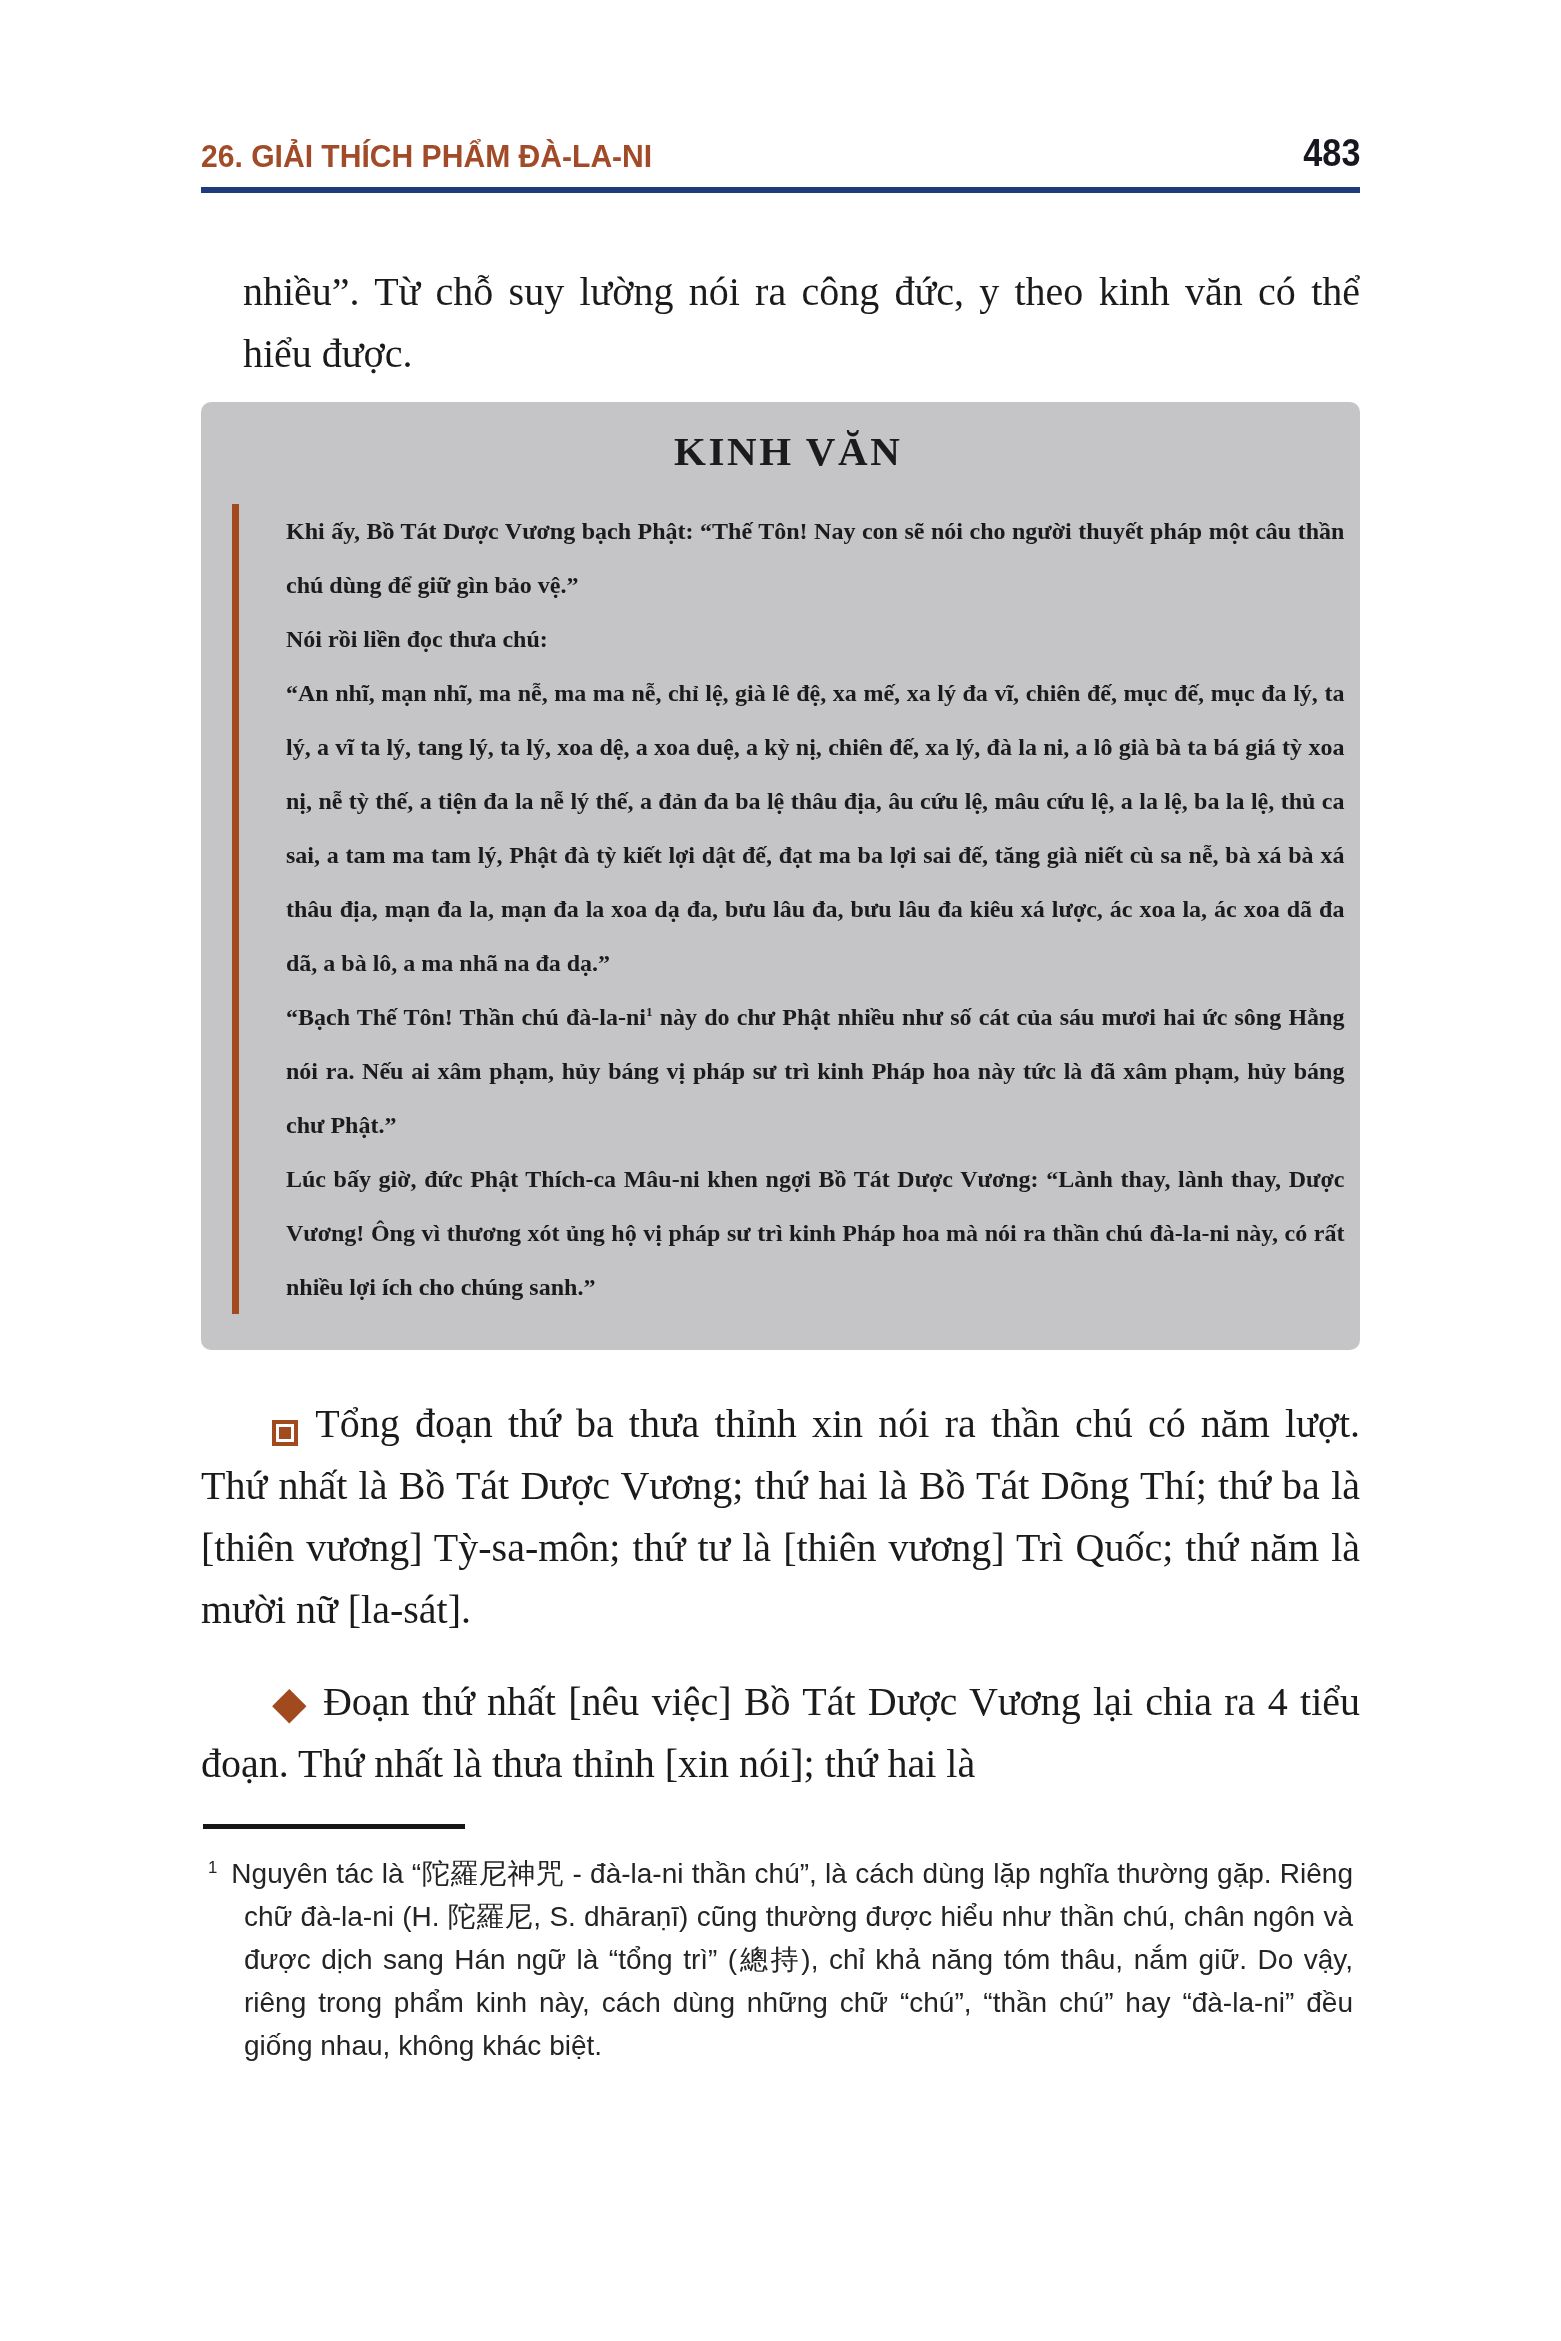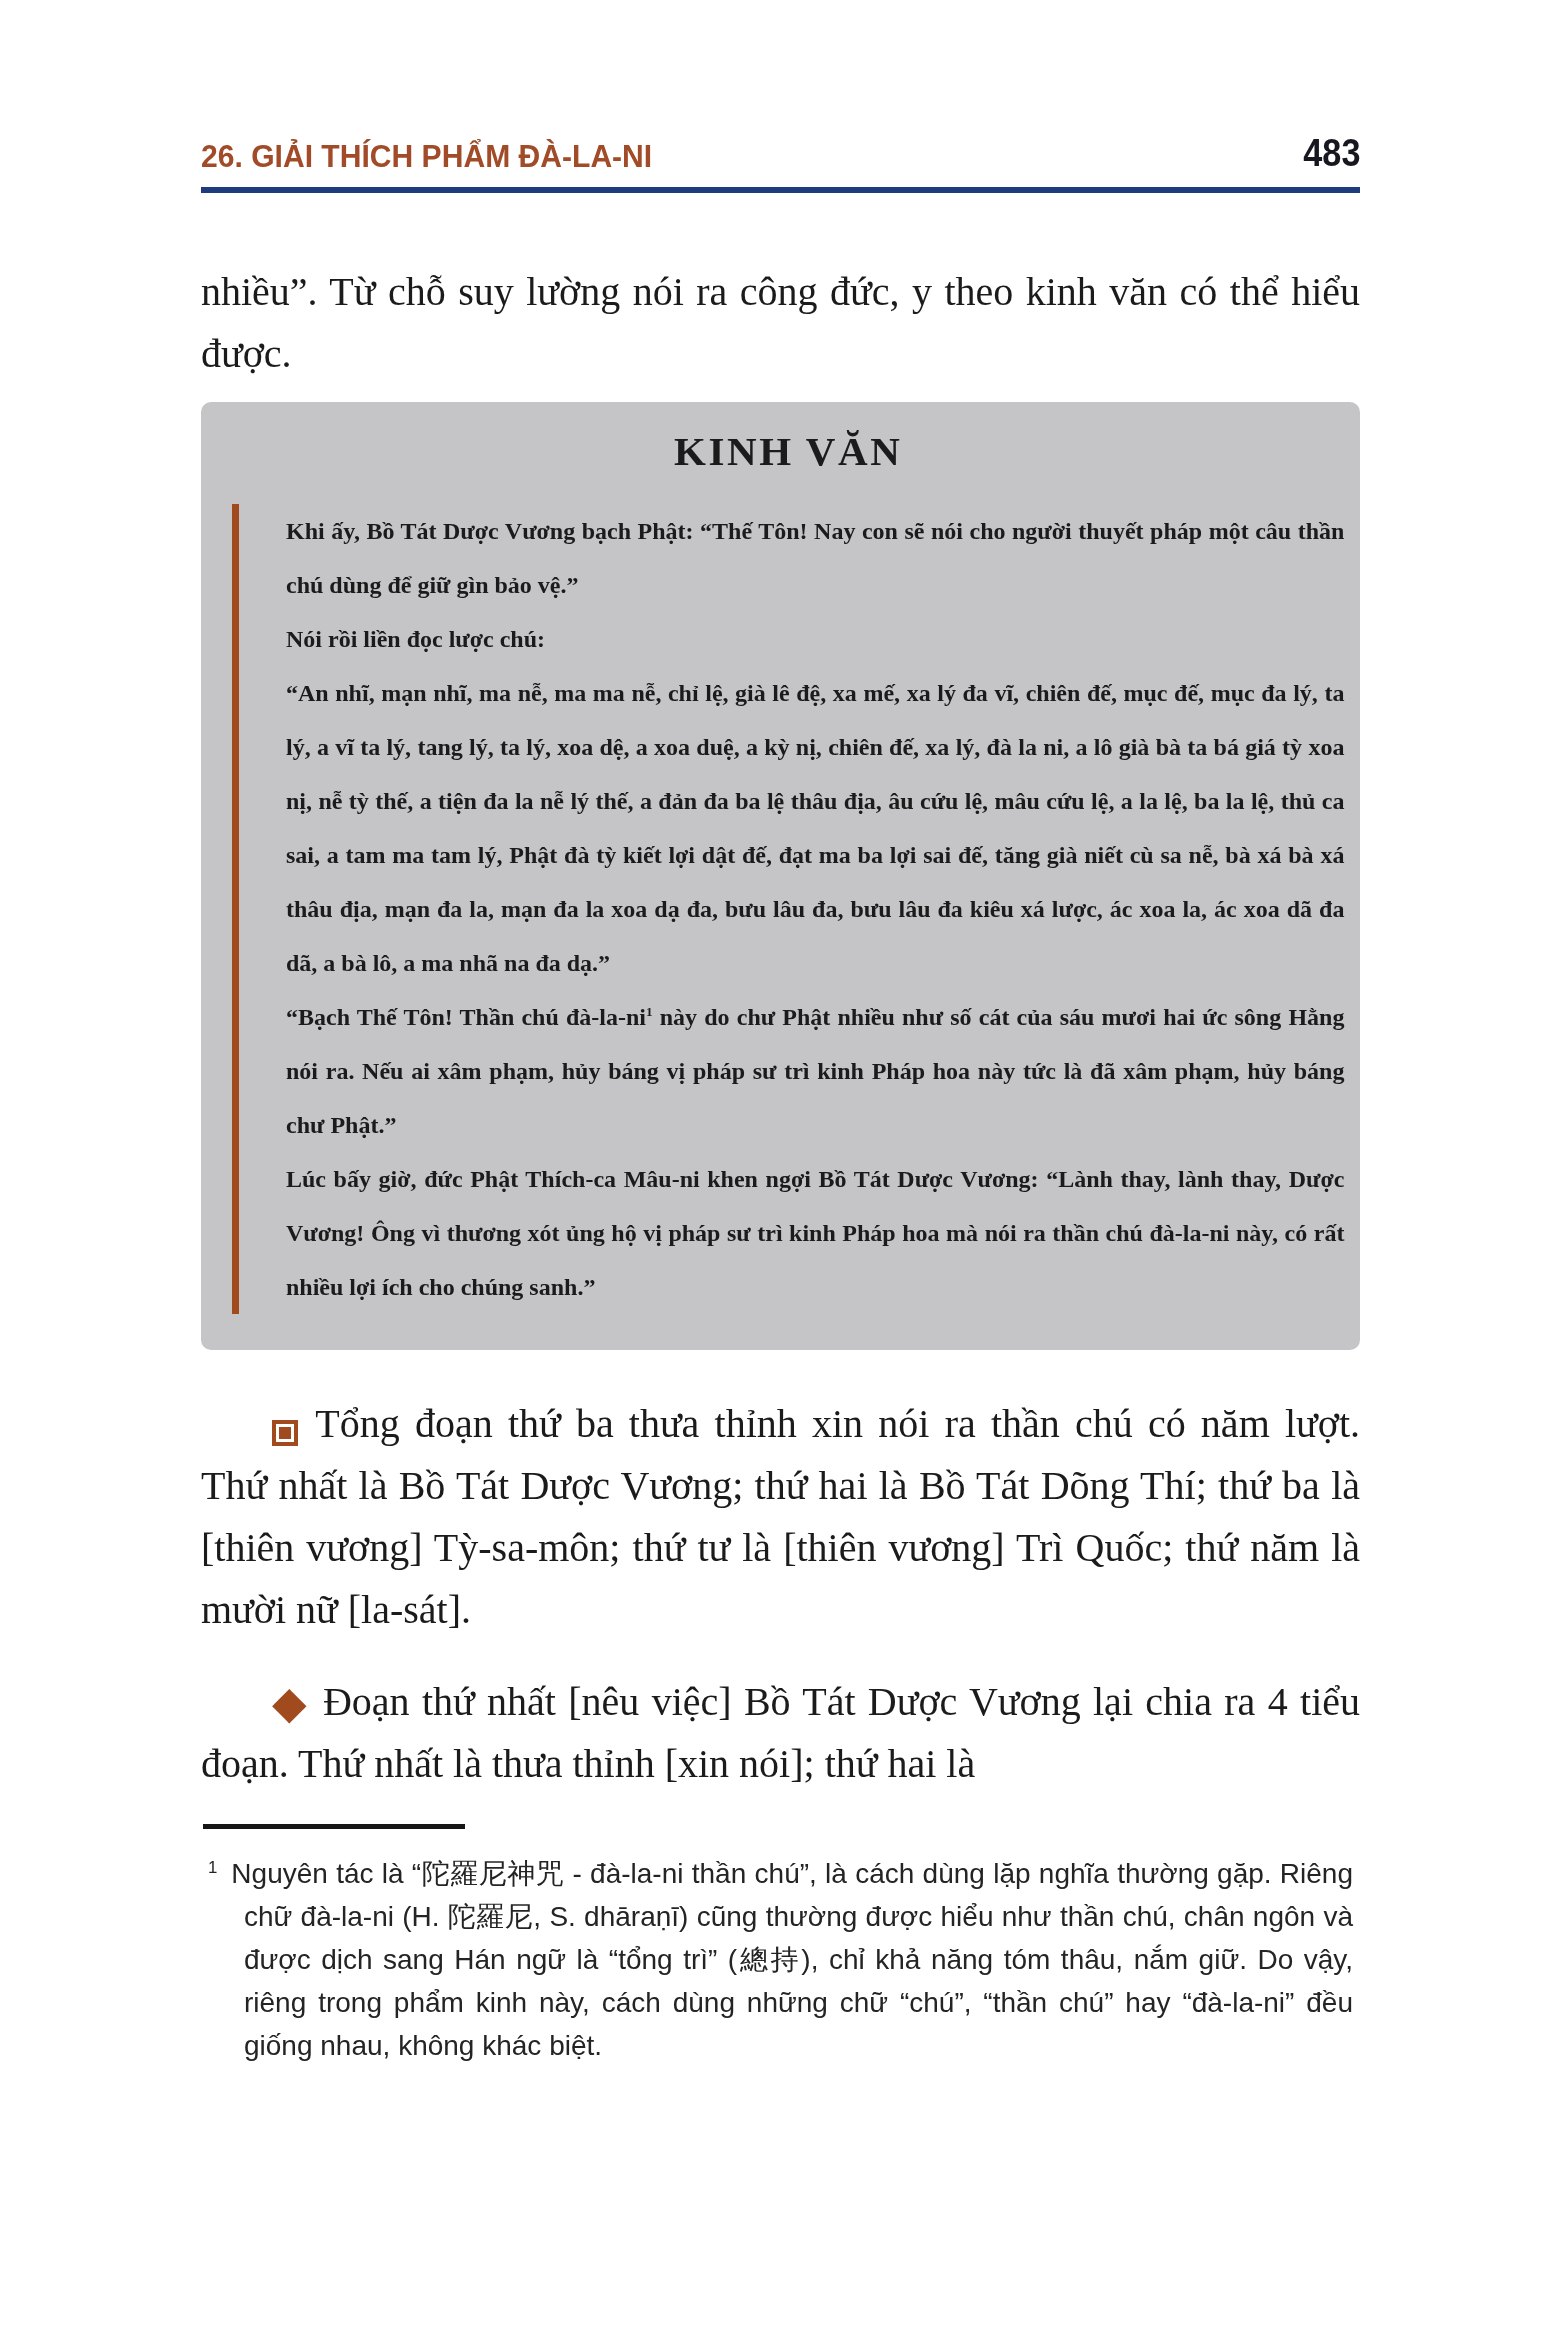--- a/index.html
+++ b/index.html
@@ -32,21 +32,21 @@
   }
   .rule {
     height: 6px; background: var(--rule_blue, #1e3b7c);
     margin-top: 12px;
   }
   
   .body-par {
     font-size: 40px; line-height: 62px;
     text-align: justify; margin: 0;
   }
-  .intro { margin-top: 68px; }
+  .intro { margin-top: 68px; margin-left: 42px; }
   .indent { text-indent: 71px; margin-top: 43px; }
   .indent + .indent { margin-top: 29.5px; }
   
   .kinhvan-box {
     margin-top: 17.3px;
     background: var(--box_gray, #c5c5c7);
     border-radius: 10px;
     padding: 21px 15.6px 36px 31px;
   }
   .kv-title {
@@ -117,21 +117,21 @@
     <div class="pagenum">483</div>
   </div>
   <div class="rule"></div>
 
   <p class="body-par intro">nhiều”. Từ chỗ suy lường nói ra công đức, y theo kinh văn có thể hiểu được.</p>
 
   <section class="kinhvan-box">
     <h2 class="kv-title">KINH VĂN</h2>
     <blockquote class="kv-quote">
       <p><span>Khi ấy, Bồ Tát Dược Vương bạch Phật: “Thế Tôn! Nay con sẽ nói cho người thuyết pháp một câu thần chú dùng để giữ gìn bảo vệ.”</span></p>
-      <p><span>Nói rồi liền đọc lược chú:</span></p>
+      <p><span>Nói rồi liền đọc thưa chú:</span></p>
       <p><span>“An nhĩ, mạn nhĩ, ma nễ, ma ma nễ, chỉ lệ, già lê đệ, xa mế, xa lý đa vĩ, chiên đế, mục đế, mục đa lý, ta lý, a vĩ ta lý, tang lý, ta lý, xoa dệ, a xoa duệ, a kỳ nị, chiên đế, xa lý, đà la ni, a lô già bà ta bá giá tỳ xoa nị, nễ tỳ thế, a tiện đa la nễ lý thế, a đản đa ba lệ thâu địa, âu cứu lệ, mâu cứu lệ, a la lệ, ba la lệ, thủ ca sai, a tam ma tam lý, Phật đà tỳ kiết lợi dật đế, đạt ma ba lợi sai đế, tăng già niết cù sa nễ, bà xá bà xá thâu địa, mạn đa la, mạn đa la xoa dạ đa, bưu lâu đa, bưu lâu đa kiêu xá lược, ác xoa la, ác xoa dã đa dã, a bà lô, a ma nhã na đa dạ.”</span></p>
       <p><span>“Bạch Thế Tôn! Thần chú đà-la-ni</span><sup>1</sup><span> này do chư Phật nhiều như số cát của sáu mươi hai ức sông Hằng nói ra. Nếu ai xâm phạm, hủy báng vị pháp sư trì kinh Pháp hoa này tức là đã xâm phạm, hủy báng chư Phật.”</span></p>
       <p><span>Lúc bấy giờ, đức Phật Thích-ca Mâu-ni khen ngợi Bồ Tát Dược Vương: “Lành thay, lành thay, Dược Vương! Ông vì thương xót ủng hộ vị pháp sư trì kinh Pháp hoa mà nói ra thần chú đà-la-ni này, có rất nhiều lợi ích cho chúng sanh.”</span></p>
     </blockquote>
   </section>
 
   <p class="body-par indent">
     <span class="bullet-square">
         <span class="bullet-square-inner"></span>
       </span><span>Tổng đoạn thứ ba thưa thỉnh xin nói ra thần chú có năm lượt. Thứ nhất là Bồ Tát Dược Vương; thứ hai là Bồ Tát Dõng Thí; thứ ba là [thiên vương] Tỳ-sa-môn; thứ tư là [thiên vương] Trì Quốc; thứ năm là mười nữ [la-sát].</span>

